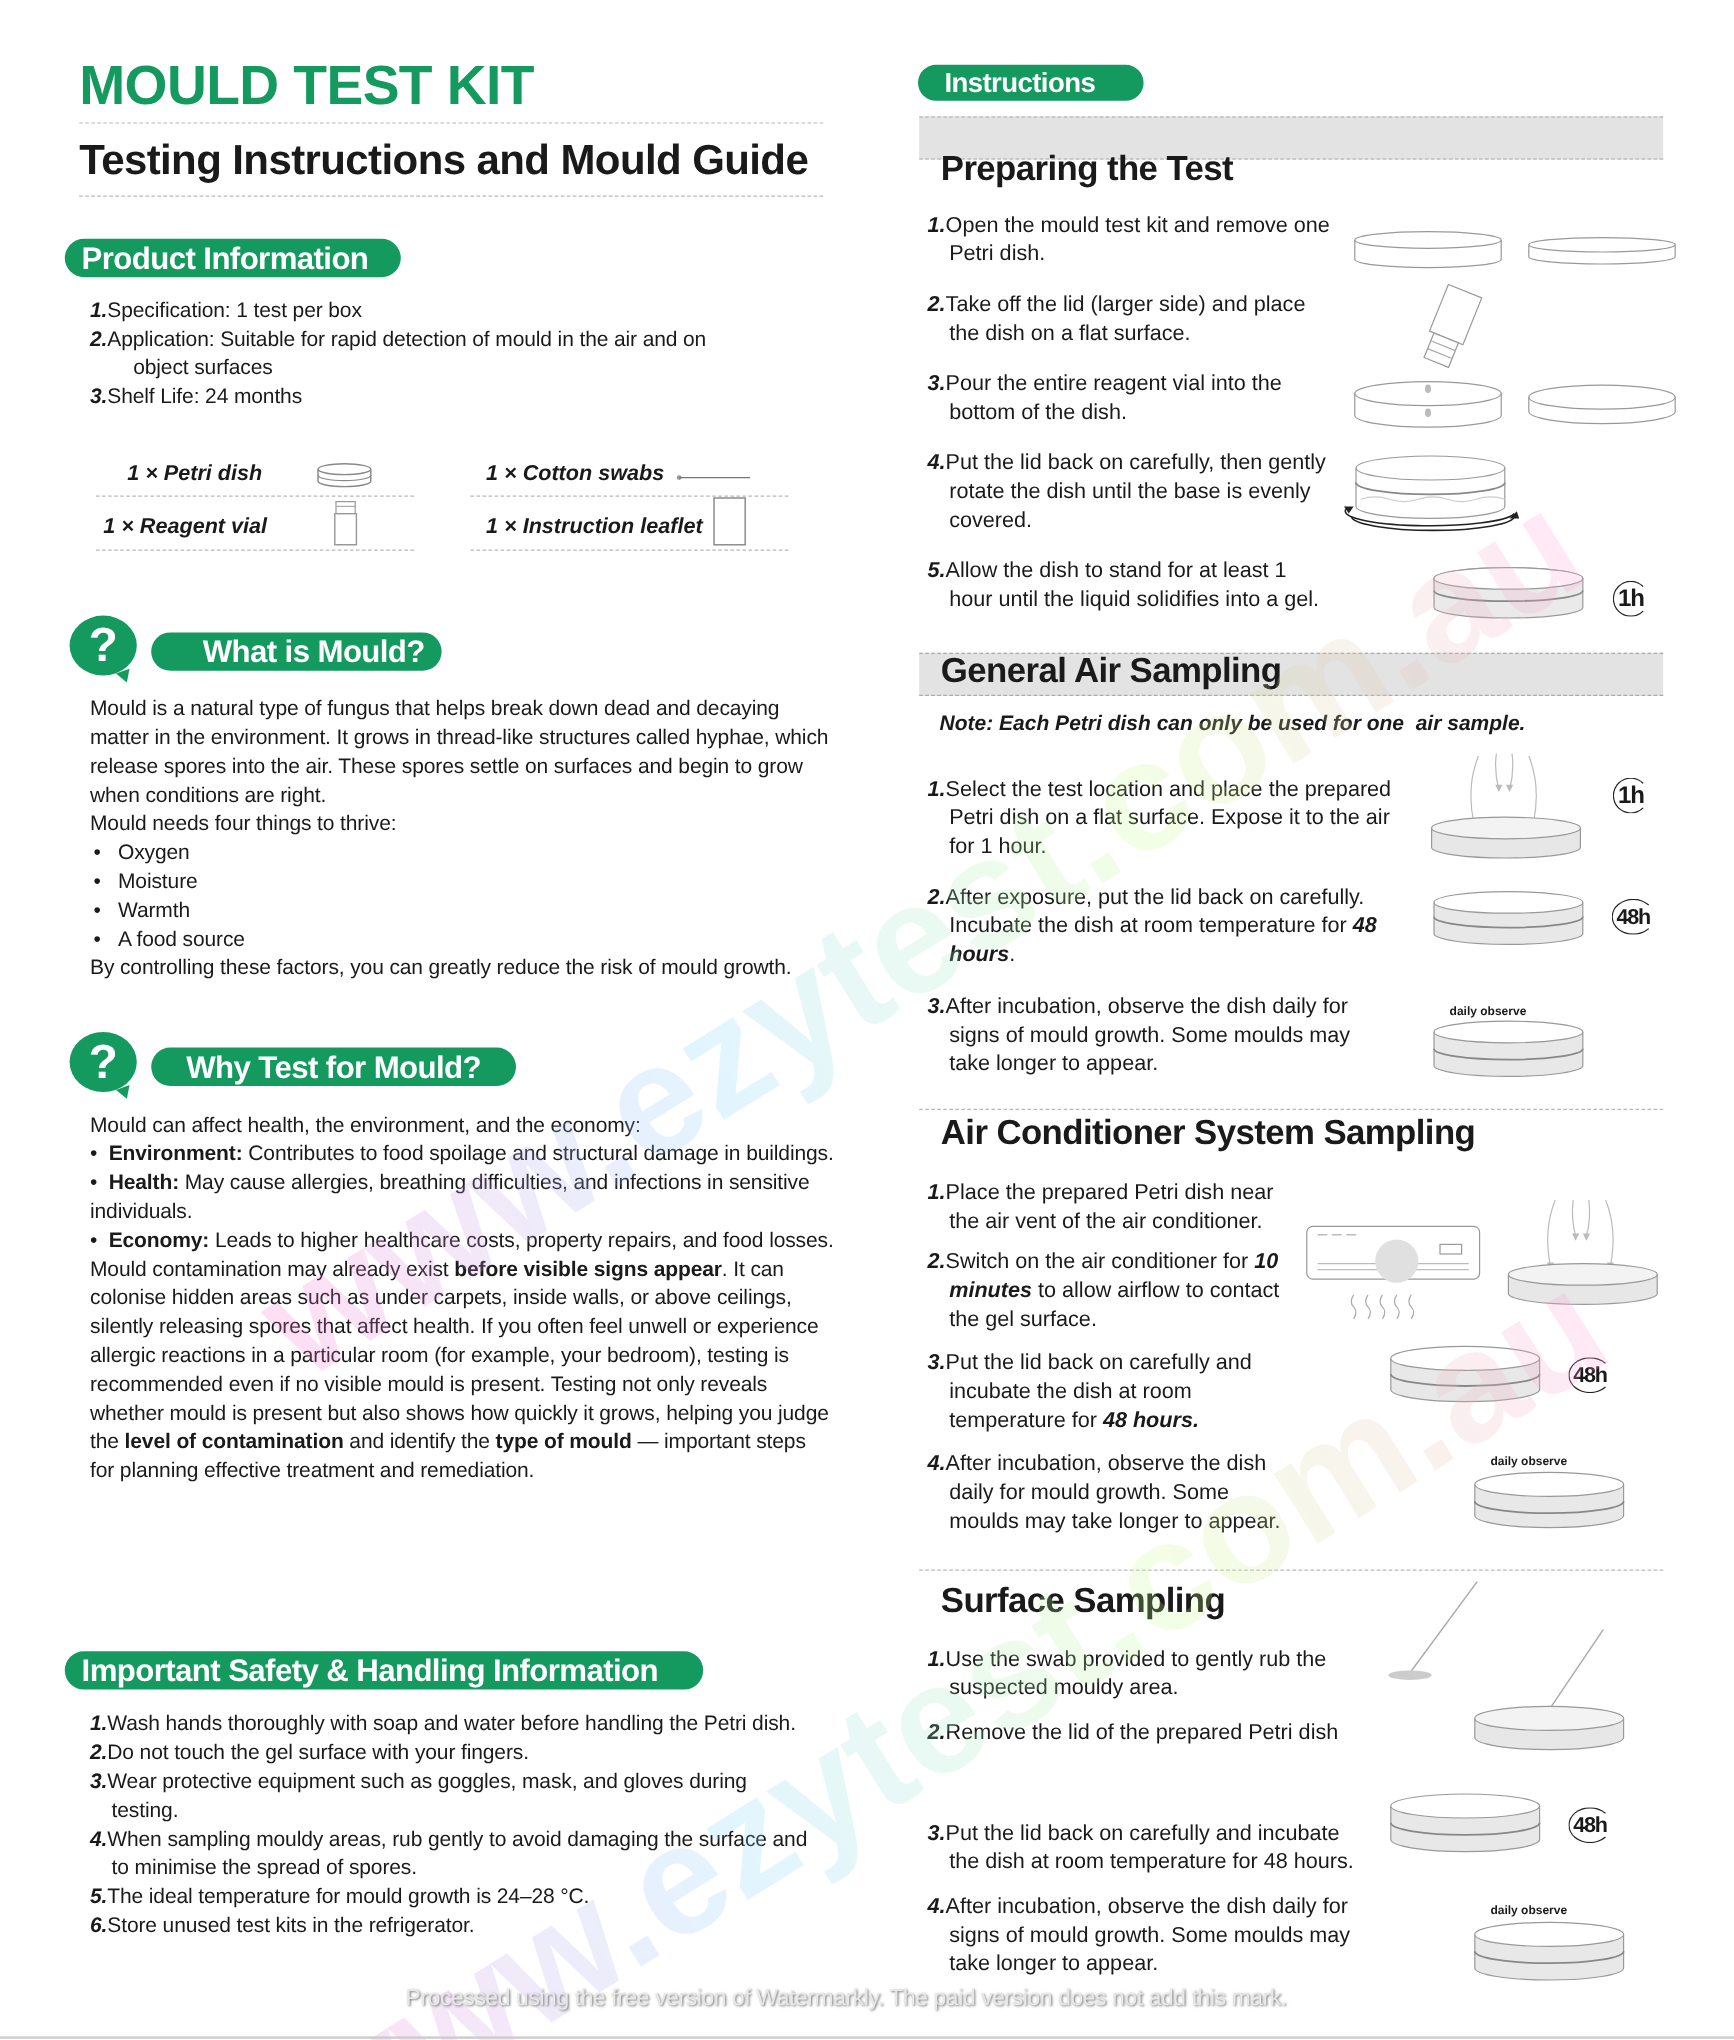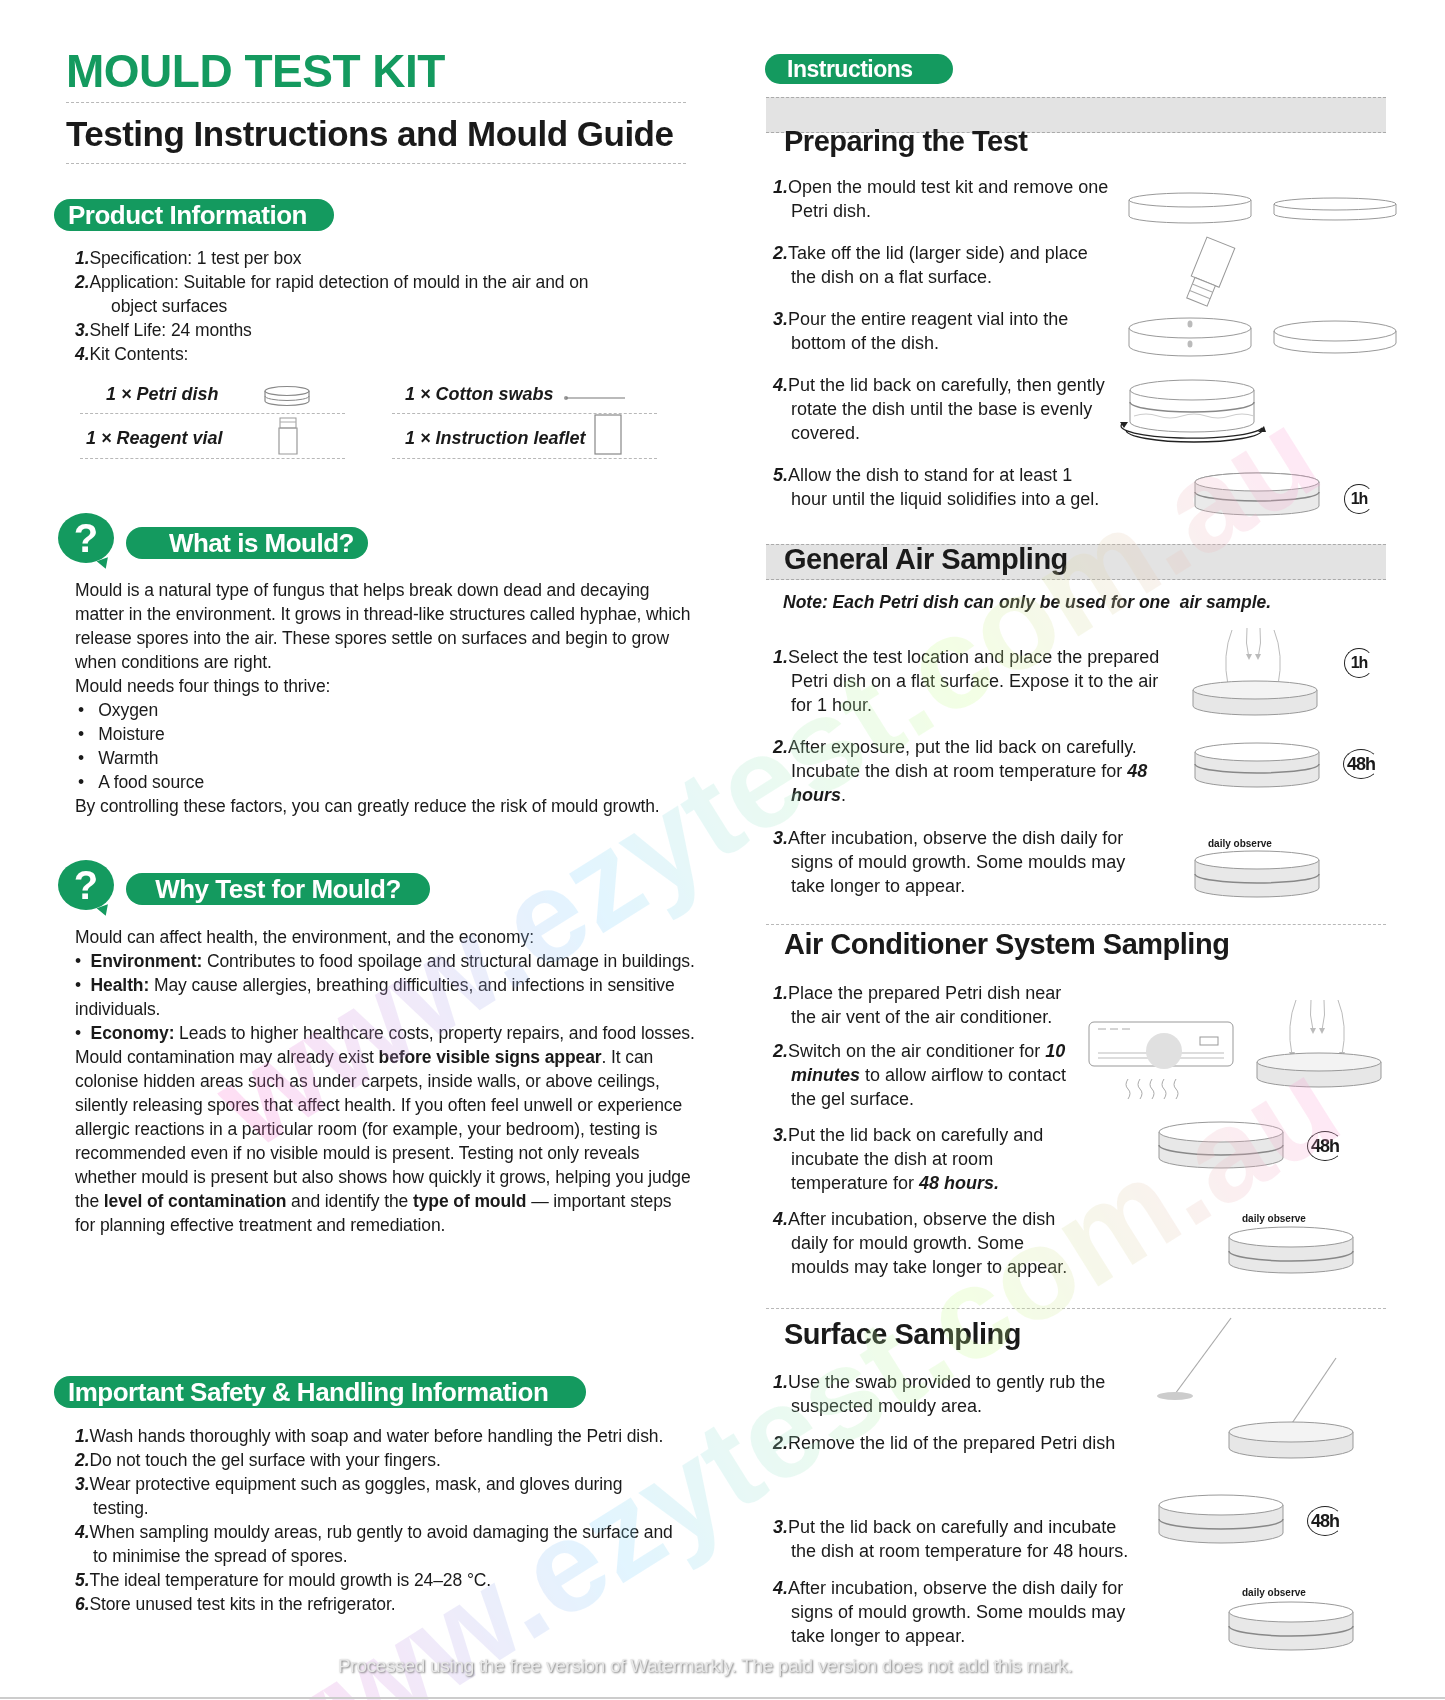--- a/index.html
+++ b/index.html
@@ -27,21 +27,21 @@
     color: #fff; font-weight: bold; font-size: 40px; text-align: center; line-height: 50px;
   }
   .q-bubble::after {
     content: ""; position: absolute; bottom: -6px; left: 40px; width: 0; height: 0;
     border-left: 6px solid transparent; border-right: 6px solid transparent; border-top: 10px solid #149a5f;
     transform: rotate(-20deg);
   }
   .step { position: absolute; font-size: 18px; line-height: 24px; width: 380px; }
   .step .num { font-weight: bold; font-style: italic; }
   .step .ind { display: block; padding-left: 18px; }
-  .timer { position: absolute; font-weight: bold; font-size: 16px; width: 30px; height: 30px; border: 1.5px solid #222; border-radius: 50%; border-right-color: transparent; text-align: center; line-height: 28px; letter-spacing: -1px; }
+  .timer { position: absolute; font-weight: bold; font-size: 20px; width: 30px; height: 30px; border: 1.5px solid #222; border-radius: 50%; border-right-color: transparent; text-align: center; line-height: 28px; letter-spacing: -1px; }
   .daily { position: absolute; font-weight: bold; font-size: 10px; white-space: nowrap; margin-top: 12px; }
   .watermark-bottom {
     position: absolute; left: 338px; top: 1655px; font-size: 19px; color: #e8e8e8;
     text-shadow: 1px 1px 2px #777; white-space: nowrap; letter-spacing: -0.3px;
   }
   .bottom-rule { position: absolute; left: 0; top: 1697px; width: 1445px; border-top: 2px solid #cccccc; }
   .wm { position: absolute; font-size: 150px; font-weight: bold; color: transparent; -webkit-text-stroke: 0; opacity: 0.22;
         transform: rotate(-32deg); transform-origin: left top; white-space: nowrap; pointer-events: none;
         background: linear-gradient(90deg, #ff6fd0, #7fd3ff, #c9ff8a, #ff9ad7); -webkit-background-clip: text; background-clip: text; }
   svg { position: absolute; overflow: visible; }
@@ -54,21 +54,20 @@
 <div class="dotline" style="left:66px; top:102px; width:620px;"></div>
 <div class="abs" style="left:66px; top:114px; font-size:35px; font-weight:bold; letter-spacing:-0.5px;">Testing Instructions and Mould Guide</div>
 <div class="dotline" style="left:66px; top:163px; width:620px;"></div>
 
 <div class="pill" style="left:54px; top:199px; width:280px;">Product Information</div>
 
 <div class="abs body-text" style="left:75px; top:246px; width:600px;">
   <div class="ol-item"><span class="num">1.</span><span>Specification: 1 test per box</span></div>
   <div class="ol-item"><span class="num">2.</span><span>Application: Suitable for rapid detection of mould in the air and on</span><br><span style="padding-left:18px;">object surfaces</span></div>
   <div class="ol-item"><span class="num">3.</span><span>Shelf Life: 24 months</span></div>
-  <div class="ol-item"><span class="num">4.</span><span>Kit Contents:</span></div>
 </div>
 
 <div class="kit-label" style="left:86px; top:384px;margin-left:20px;">1 × Petri dish</div>
 <svg style="left:264px; top:386px;" width="46" height="22">
   <ellipse cx="23" cy="5" rx="22" ry="4.5" fill="none" stroke="#888" stroke-width="1.2"></ellipse>
   <path d="M1 5 v10 a22 4.5 0 0 0 44 0 v-10" fill="none" stroke="#888" stroke-width="1.2"></path>
   <path d="M1 10 a22 4.5 0 0 0 44 0" fill="none" stroke="#888" stroke-width="1"></path>
 </svg>
 <div class="kit-label" style="left:405px; top:384px;">1 × Cotton swabs</div>
 <svg style="left:563px; top:395px;" width="62" height="6">

